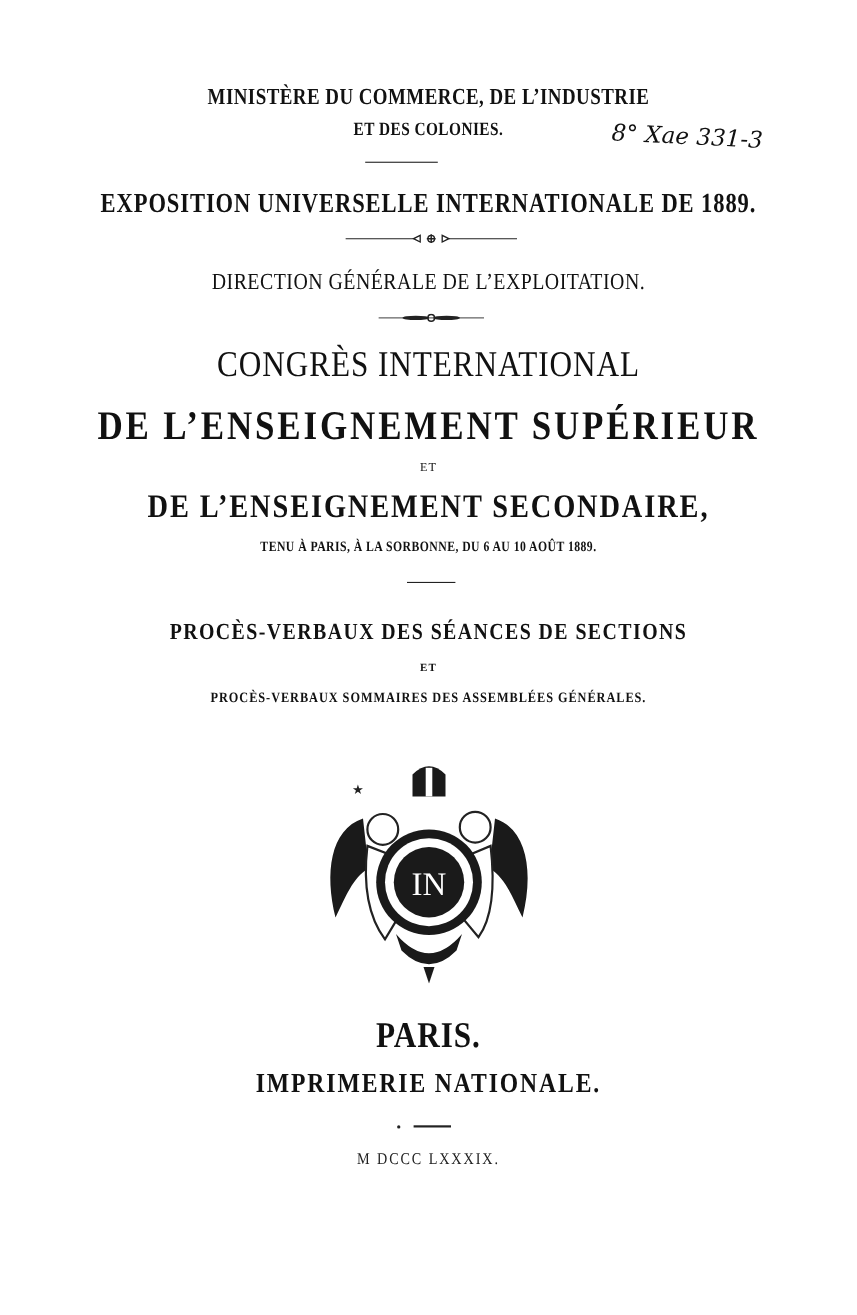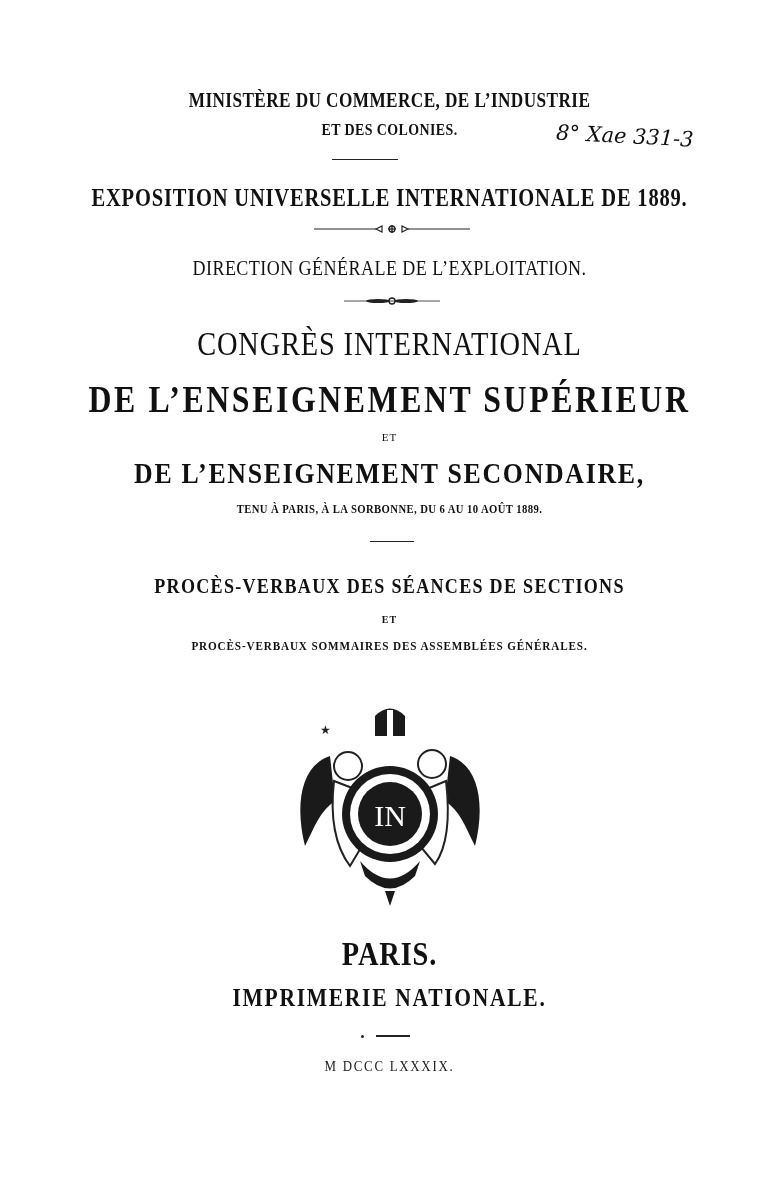--- a/index.html
+++ b/index.html
@@ -10,21 +10,21 @@
     body {
       width: 779px;
       height: 1195px;
       position: relative;
       overflow: hidden;
       font-family: "Liberation Serif", "DejaVu Serif", serif;
       color: #111111;
     }
     .page {
       position: absolute;
-      left: 0; top: 16px;
+      left: 0; top: 4px;
       width: 779px;
       height: 1128px;
       text-decoration: underline;
     }
     .line {
       position: absolute;
       left: 0;
       width: 779px;
       text-align: center;
       white-space: nowrap;

